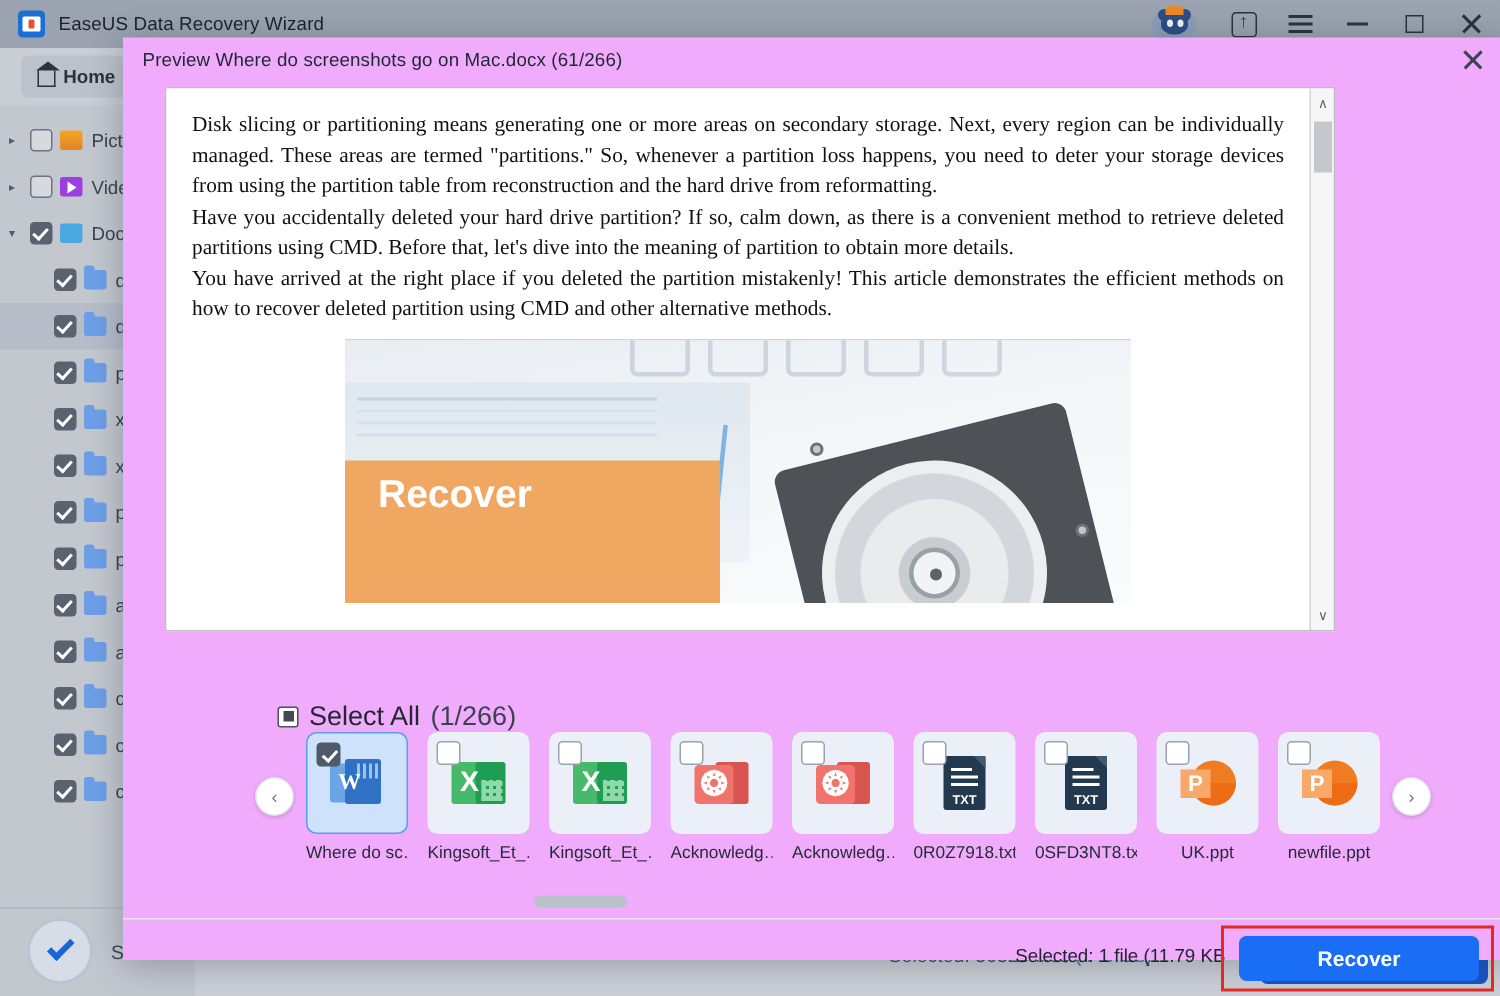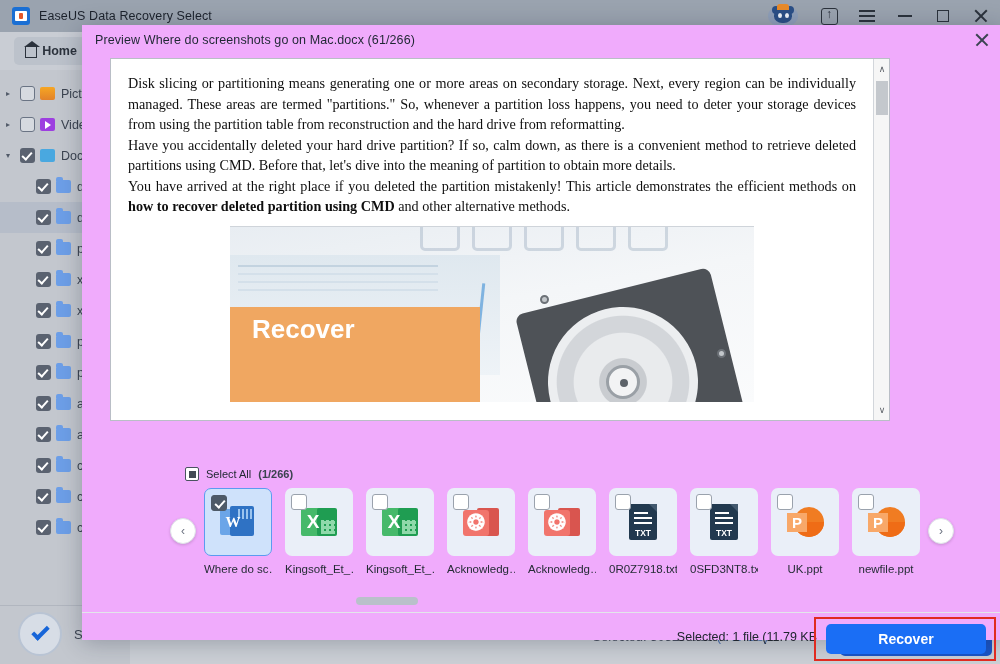--- a/index.html
+++ b/index.html
@@ -188,21 +188,21 @@
   .doc-wrap {
     position: absolute; left: 28px; top: 33px; width: 780px; height: 363px;
     border: 1px solid #b9bec6; background: #fff; display: flex;
   }
   .doc-page { flex: 1; overflow: hidden; position: relative; background: #fff; }
   .doc-inner { padding: 14px 17px 0 17px; font-family: "Liberation Serif", serif;
     color: #0f0f0f; }
   .doc-h1 { font-size: 17.5px; font-weight: bold; letter-spacing: .1px;
     margin-bottom: 9px; }
   .doc-p { font-size: 14.2px; line-height: 20.5px; text-align: justify; }
-  .doc-p b { font-weight: bold; }
+  .doc-p b { font-weight: normal; }
 
   .doc-img { margin: 9px auto 0 auto; width: 524px; height: 176px;
     position: relative; overflow: hidden; border-top: 1px solid #cfd4da; }
   .img-bg { position: absolute; inset: 0;
     background: linear-gradient(170deg,#e8edf2 0%,#f4f6f8 45%,#fafbfc 100%); }
   .img-kb { position: absolute; left: 190px; top: -6px; width: 300px; height: 56px;
     opacity: .30; }
   .img-kb i { position: absolute; width: 40px; height: 30px;
     border: 3px solid #7f95ad; border-radius: 5px; }
   .img-screen { position: absolute; left: 0; top: 28px; width: 270px; height: 120px;
@@ -235,26 +235,26 @@
     position: relative; }
   .doc-scroll .arrow { position: absolute; left: 0; width: 16px; height: 16px;
     display: flex; align-items: center; justify-content: center; color: #5a5f66;
     font-size: 9px; }
   .doc-scroll .arrow.up { top: 2px; } .doc-scroll .arrow.down { bottom: 2px; }
   .doc-scroll .thumb { position: absolute; left: 2px; top: 22px; width: 12px;
     height: 34px; background: #c4c8cd; }
 
   
   .select-all { position: absolute; left: 103px; top: 442px; display: flex;
-    align-items: center; gap: 7px; font-size: 11px; color: #222933; }
+    align-items: center; gap: 7px; font-size: 18px; color: #222933; }
   .cb-ind { width: 14px; height: 14px; border: 1.6px solid #4a5260; border-radius: 2px;
     background: #fff; position: relative; flex: none; }
   .cb-ind:after { content:""; position: absolute; left: 2.5px; top: 2.5px;
     width: 7px; height: 7px; background: #434a55; }
-  .select-all .count { color: #3a424e; font-weight: bold; }
+  .select-all .count { color: #3a424e; }
 
   
   .strip { position: absolute; left: 88px; top: 463px; width: 740px; height: 112px;
     display: flex; align-items: flex-start; }
   .nav-btn { width: 26px; height: 26px; border-radius: 50%; background: #fff;
     border: 1px solid #dfe3e8; box-shadow: 0 1px 3px rgba(0,0,0,.16);
     display: flex; align-items: center; justify-content: center; margin-top: 30px;
     color: #6b7280; font-size: 12px; flex: none; }
   .thumbs { display: flex; gap: 13px; margin: 0 8px; }
   .thumb-item { width: 68px; }
@@ -331,21 +331,21 @@
 </style>
 </head>
 <body>
 
 <div id="root">
 
   <div class="app-window">
 
     <div class="app-titlebar">
       <div class="app-logo"></div>
-      <div class="app-title">EaseUS Data Recovery Select</div>
+      <div class="app-title">EaseUS Data Recovery Wizard</div>
       <div class="tb-right">
         <div class="bear">
           <div class="halo"></div>
             <div class="ear l"></div>
             <div class="ear r"></div>
           <div class="head"></div>
             <div class="hat"></div>
           <div class="eye l"></div>
             <div class="eye r"></div>
         </div>

